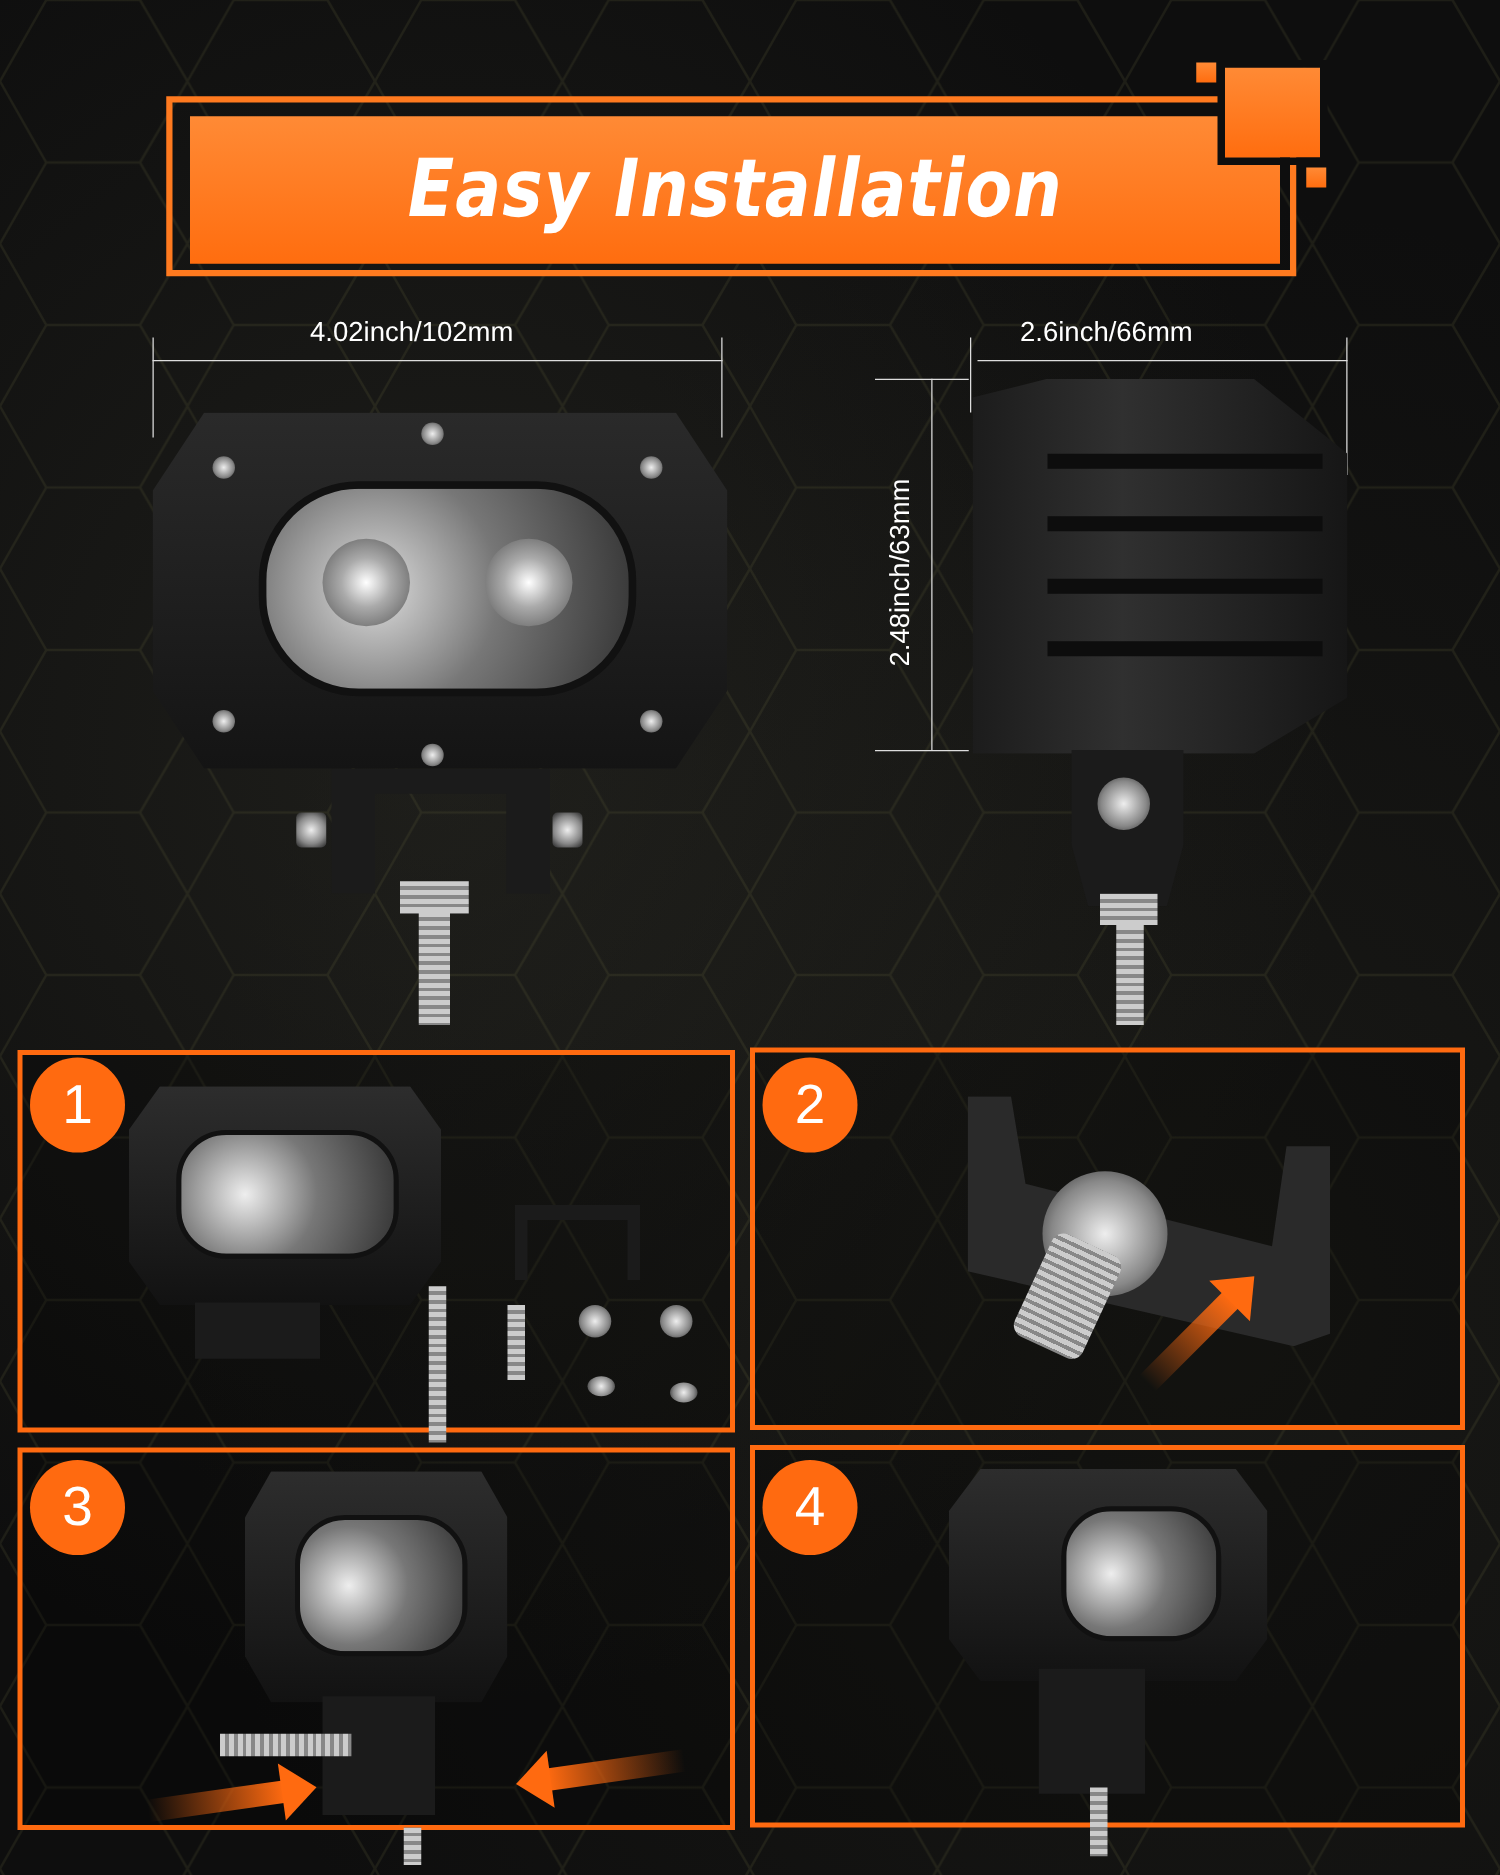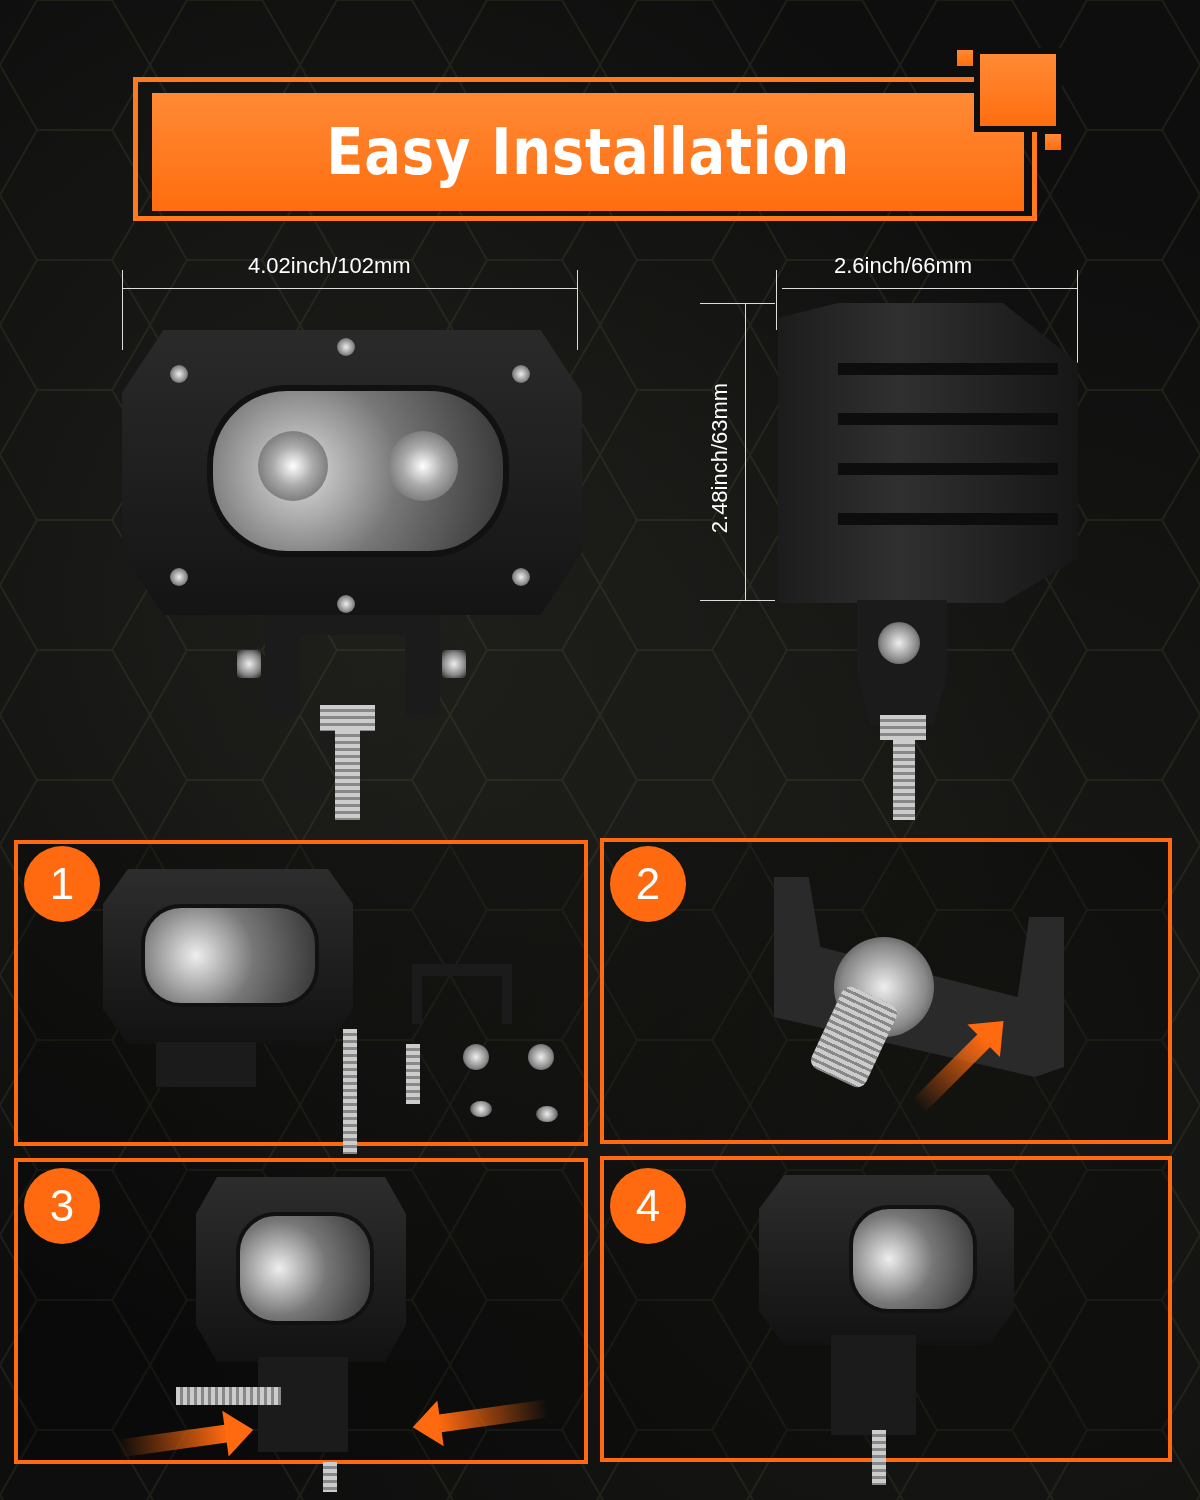--- a/index.html
+++ b/index.html
@@ -8,21 +8,21 @@
     background:#0e0e0e;
     background-image:
       radial-gradient(ellipse at 30% 40%, rgba(60,60,50,0.35), transparent 60%),
       radial-gradient(ellipse at 80% 70%, rgba(50,50,40,0.3), transparent 60%);
     font-family:"Liberation Sans", sans-serif;
   }
   .hex-bg { position:absolute; inset:0; opacity:0.18; }
   
   .banner-outer { position:absolute; left:133px; top:77px; width:904px; height:144px; border:5px solid #ff7a1f; box-sizing:border-box; }
   .banner-inner { position:absolute; left:152px; top:93px; width:872px; height:118px;
-    background:linear-gradient(#ff8a35,#ff6d0f); display:flex; align-items:center; justify-content:center; }
+    background:linear-gradient(#ff8a35,#ff6d0f); display:flex; align-items:center; justify-content:center;font-style:italic; }
   .banner-title { color:#fff; font-size:64px; font-weight:bold; letter-spacing:1px;
     font-family:"DejaVu Sans", sans-serif; transform:scaleX(0.85); }
   .deco { position:absolute; background:linear-gradient(#ff8a35,#ff6d0f); }
   .deco.big { left:980px; top:54px; width:76px; height:72px; outline:6px solid #0e0e0e; }
   .deco.s1 { left:957px; top:50px; width:16px; height:16px; }
   .deco.s2 { left:1045px; top:134px; width:16px; height:16px; }
   
   .dim { position:absolute; color:#fff; font-size:22px; }
   .hline { position:absolute; height:1px; background:#ddd; }
   .vline { position:absolute; width:1px; background:#ddd; }
@@ -72,21 +72,21 @@
   <span class="banner-title">Easy Installation</span>
 </div>
 <div class="deco big"></div>
 <div class="deco s2"></div>
 
 <div class="dim" style="left:248px;top:253px;">4.02inch/102mm</div>
 <div class="hline" style="left:122px;top:288px;width:456px;"></div>
 <div class="vline" style="left:122px;top:270px;height:80px;"></div>
 <div class="vline" style="left:577px;top:270px;height:80px;"></div>
 
-<div class="dim" style="left:834px;top:253px;">2.6inch/66mm</div>
+<div class="dim" style="left:816px;top:253px;">2.6inch/66mm</div>
 <div class="hline" style="left:782px;top:288px;width:296px;"></div>
 <div class="vline" style="left:776px;top:270px;height:60px;"></div>
 <div class="vline" style="left:1077px;top:270px;height:110px;"></div>
 
 <div class="dim" style="left:620px;top:445px;transform:rotate(-90deg);transform-origin:center;width:200px;text-align:center;">2.48inch/63mm</div>
 <div class="hline" style="left:700px;top:303px;width:75px;"></div>
 <div class="hline" style="left:700px;top:600px;width:75px;"></div>
 <div class="vline" style="left:745px;top:303px;height:297px;"></div>
 
 <div class="lamp-front">

